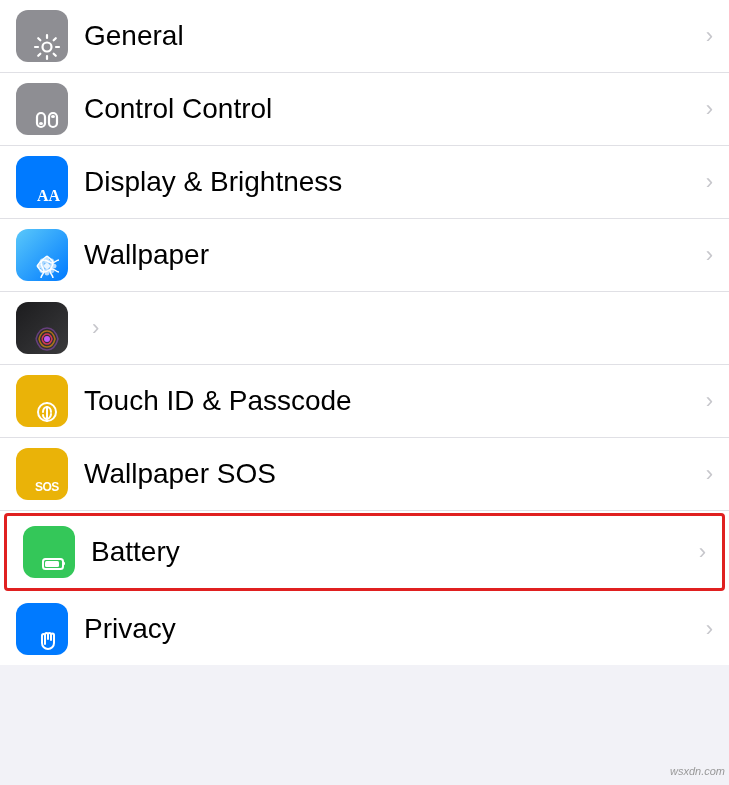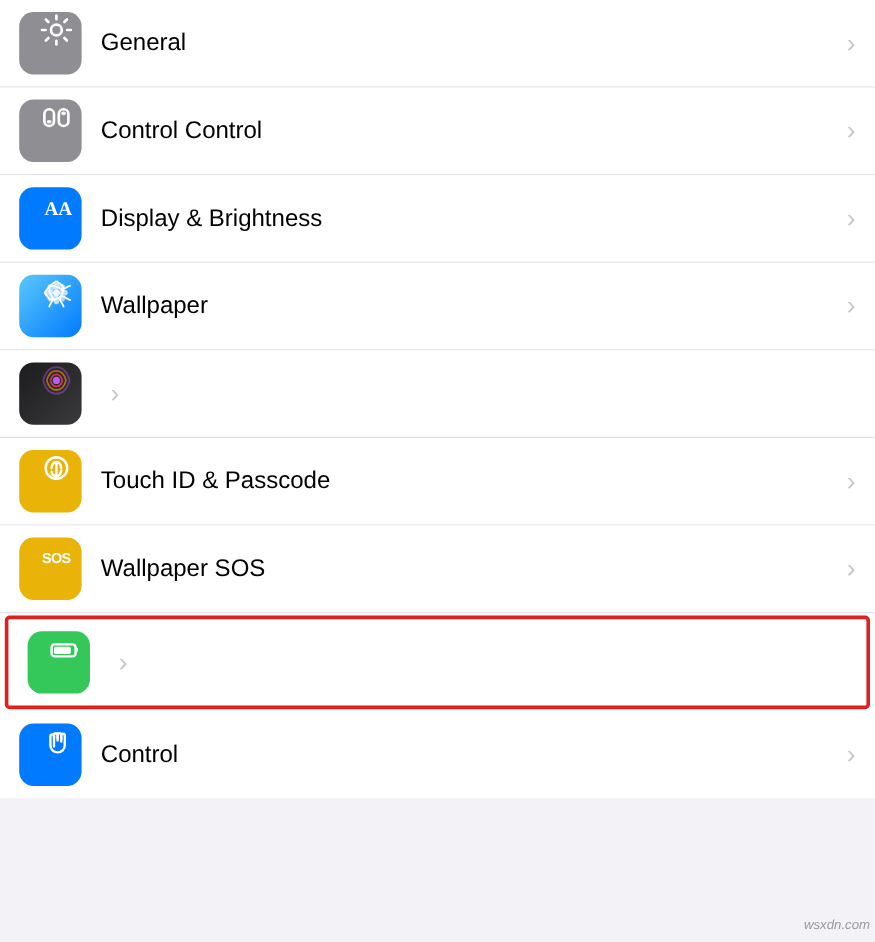--- a/index.html
+++ b/index.html
@@ -34,41 +34,41 @@
 
     .settings-item:last-child {
       border-bottom: none;
     }
 
     .icon-wrapper {
       width: 52px;
       height: 52px;
       border-radius: 12px;
       display: flex;
-      align-items: flex-start;
+      align-items: flex-end;
       justify-content: center;
       flex-shrink: 0;
       margin-right: 16px;
       padding-left: 10px;
     }
 
     .icon-gray { background-color: #8e8e93; }
     .icon-blue { background-color: #007aff; }
     .icon-red { background-color: #eab308; }
     .icon-green { background-color: #34c759; }
     .icon-blue-hand { background-color: #007aff; }
 
     .icon-wrapper svg {
       width: 30px;
       height: 30px;
     }
 
     .item-label {
       flex: 1;
-      font-size: 20px;
+      font-size: 28px;
       color: #000000;
       font-weight: 400;
     }
 
     .chevron {
       color: #c7c7cc;
       font-size: 22px;
       font-weight: 300;
       margin-left: 8px;
     }
@@ -183,32 +183,33 @@
   </div>
 
   <div class="settings-item" style="border: 3px solid #e02020; border-radius: 4px; margin: 2px 4px; background-color: #fff;">
     <div class="icon-wrapper icon-green">
       <svg viewBox="0 0 30 30" fill="none" xmlns="http://www.w3.org/2000/svg">
         <rect x="4" y="11" width="20" height="10" rx="2.5" stroke="white" stroke-width="2" fill="none"></rect>
         <path d="M24 13.5 L24 17.5 C25.5 17.5 26 16.8 26 15.5 C26 14.2 25.5 13.5 24 13.5Z" fill="white"></path>
         <rect x="6" y="13" width="14" height="6" rx="1.5" fill="white"></rect>
       </svg>
     </div>
+    <span class="item-label">Battery</span>
     <span class="chevron">›</span>
   </div>
 
   <div class="settings-item">
     <div class="icon-wrapper icon-blue-hand">
       <svg viewBox="0 0 30 30" fill="none" xmlns="http://www.w3.org/2000/svg">
 
         <path d="M22 16 L22 10 C22 9.17 21.33 8.5 20.5 8.5 C19.67 8.5 19 9.17 19 10 L19 15" stroke="white" stroke-width="2" stroke-linecap="round" fill="none"></path>
         <path d="M19 13 L19 9.5 C19 8.67 18.33 8 17.5 8 C16.67 8 16 8.67 16 9.5 L16 14" stroke="white" stroke-width="2" stroke-linecap="round" fill="none"></path>
         <path d="M16 12 L16 9.5 C16 8.67 15.33 8 14.5 8 C13.67 8 13 8.67 13 9.5 L13 19" stroke="white" stroke-width="2" stroke-linecap="round" fill="none"></path>
         <path d="M13 12 L13 10.5 C13 9.67 12.33 9 11.5 9 C10.67 9 10 9.67 10 10.5 L10 18 C10 21.31 12.69 24 16 24 C19.31 24 22 21.31 22 18 L22 16" stroke="white" stroke-width="2" stroke-linecap="round" fill="none"></path>
       </svg>
     </div>
-    <span class="item-label">Control</span>
+    <span class="item-label">Privacy</span>
     <span class="chevron">›</span>
   </div>
 
 </div>
 
 <div class="watermark">wsxdn.com</div>
 
 </body></html>

